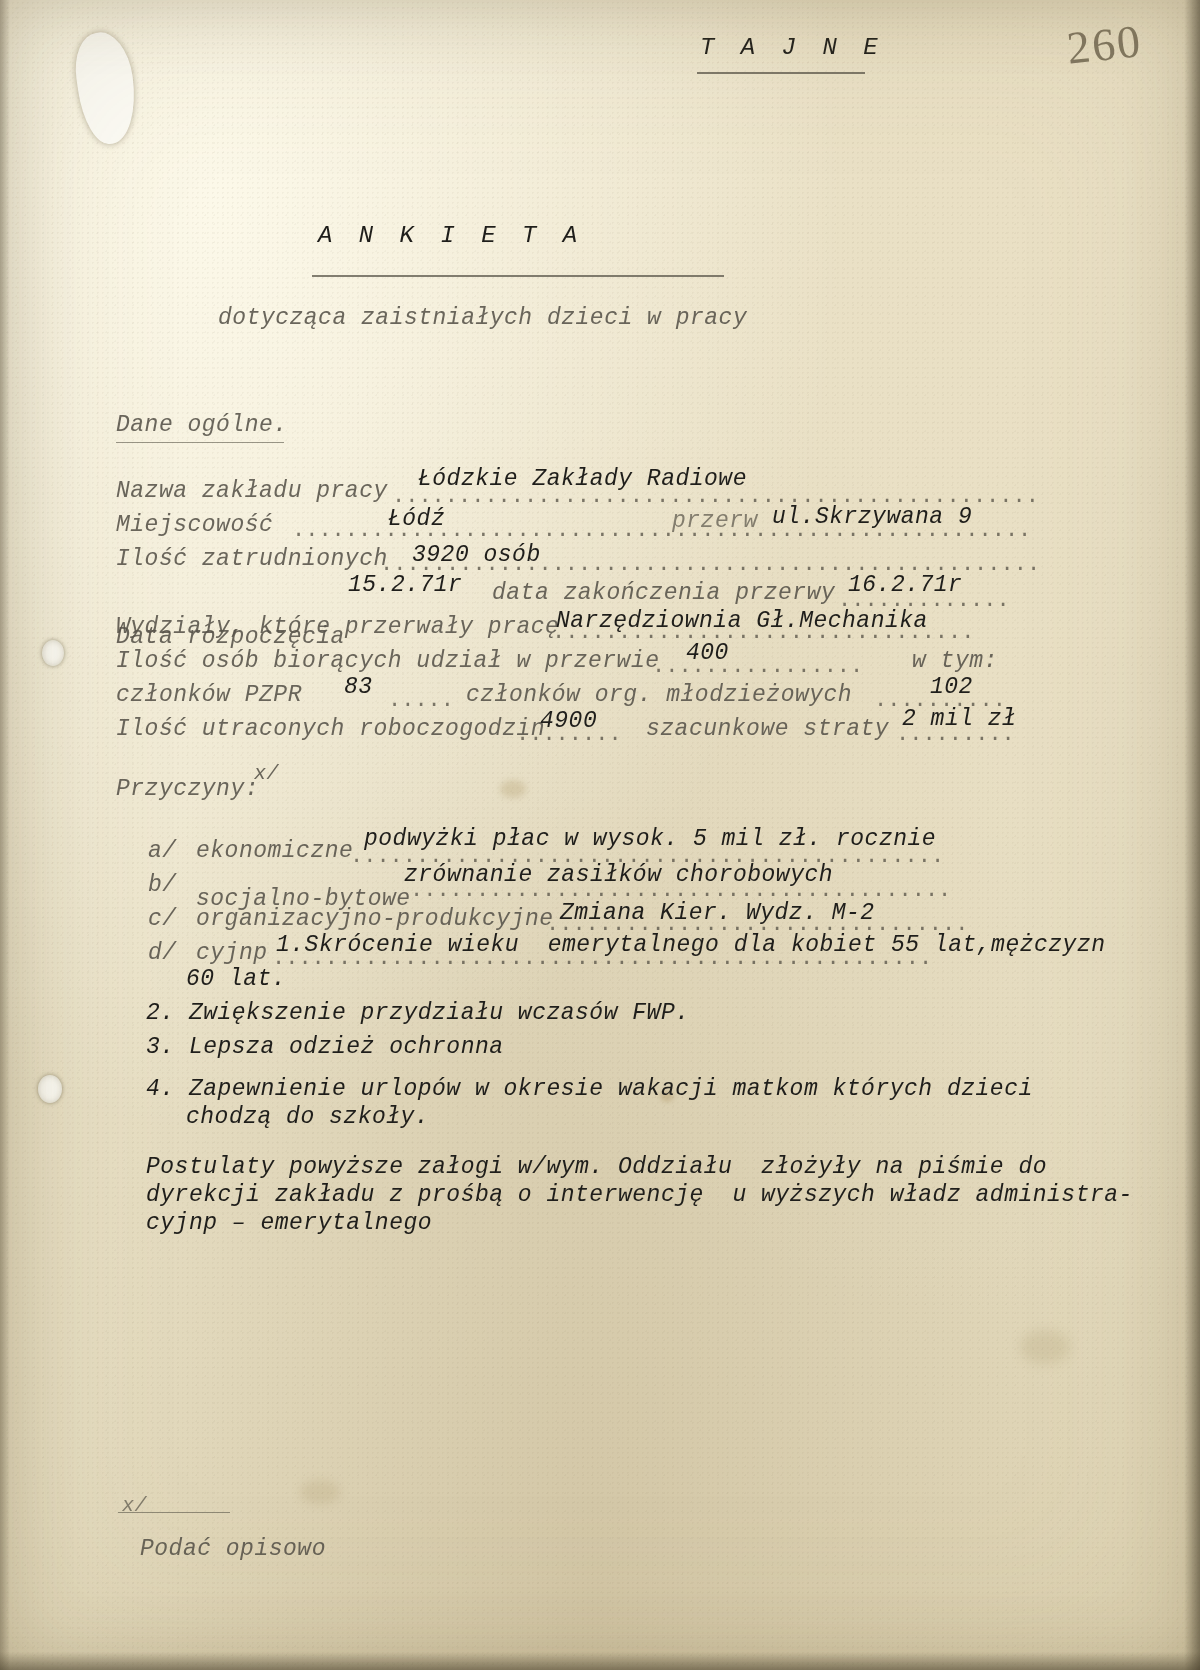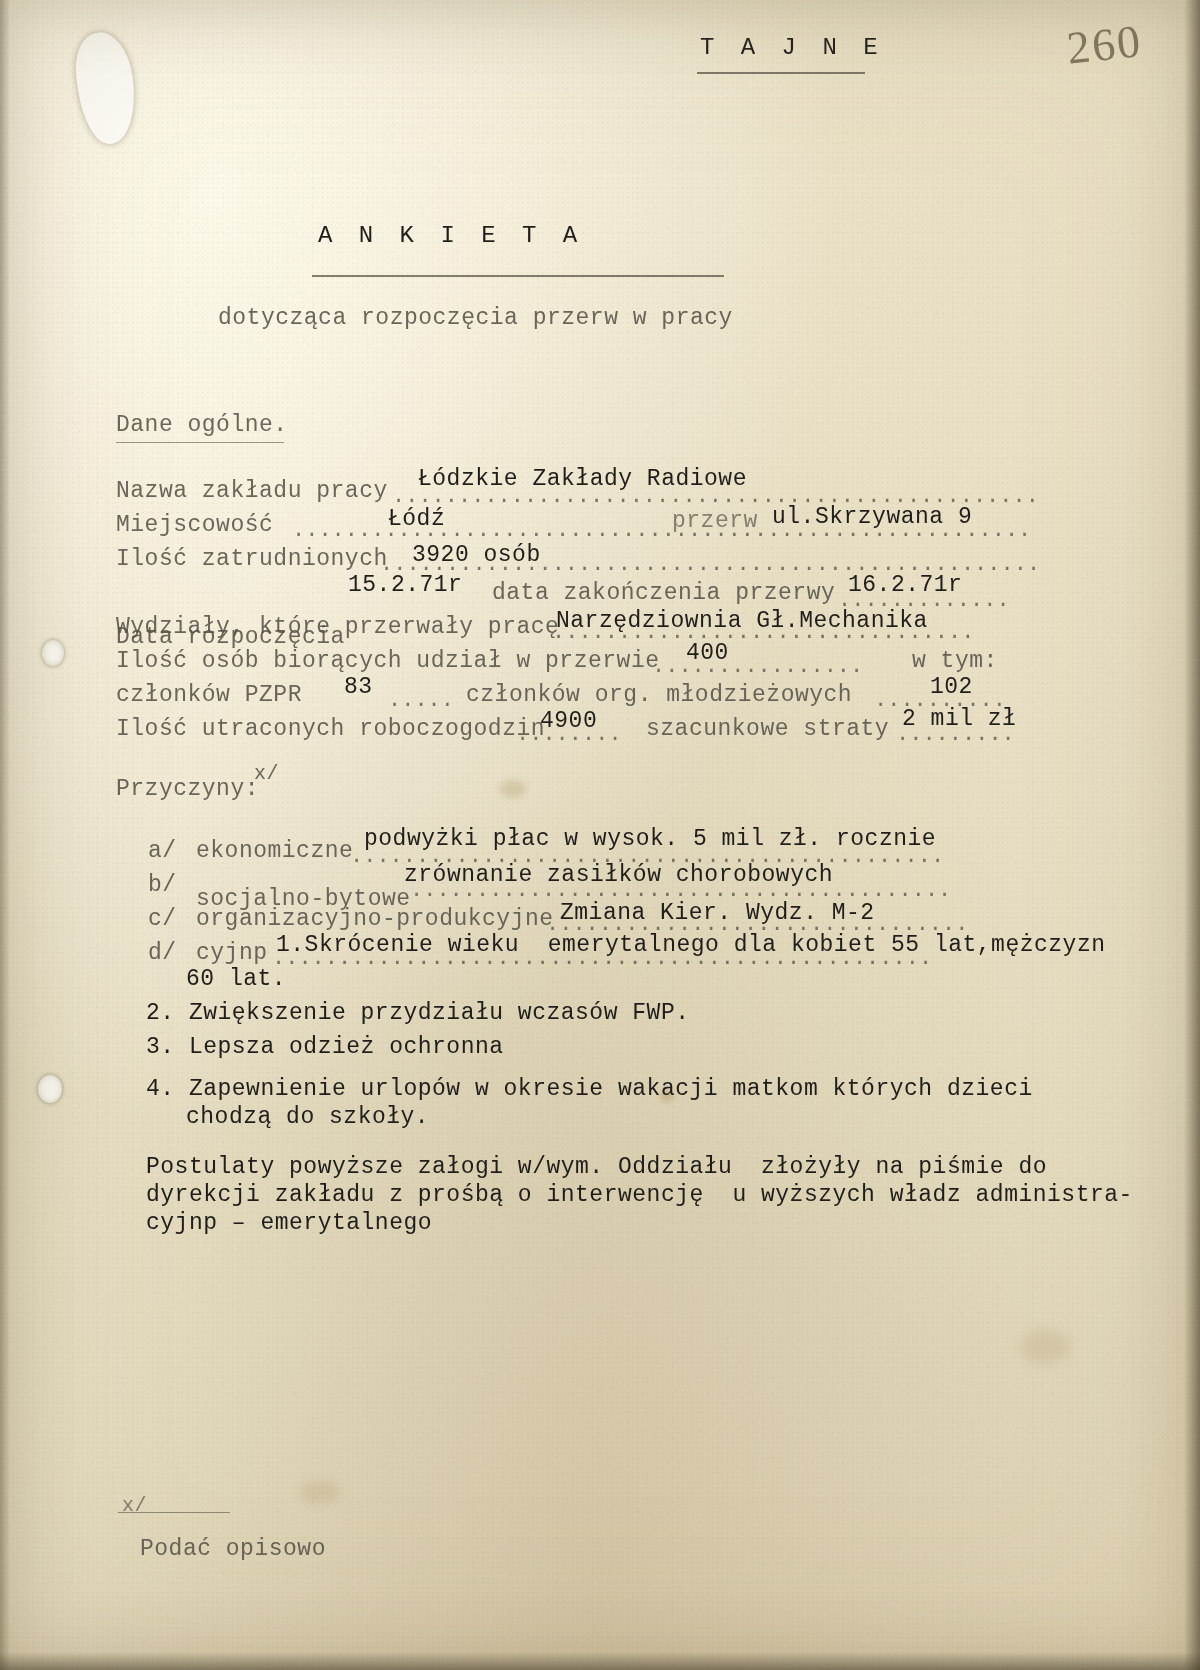--- a/index.html
+++ b/index.html
@@ -79,20 +79,21 @@
     transform: rotate(-8deg);
   }
 
   
   .t {
     position: absolute;
     white-space: pre;
     font-family: "Liberation Mono", "DejaVu Sans Mono", monospace;
     color: #32302b;
     letter-spacing: 0.5px;
+    font-style: italic;
   }
   .faded { color: #57534a; opacity: 0.88; }
   .fainter { color: #6a6558; opacity: 0.8; }
   .dark { color: #1f1e1b; }
   .sp { letter-spacing: 6px; }
   .fs20 { font-size: 20px; }
   .fs23 { font-size: 23px; }
   .fs24 { font-size: 24px; }
 
   .rule {
@@ -149,21 +150,21 @@
   <div class="hole" style="left:38px;top:1075px;width:24px;height:28px;"></div>
 
   <div id="folio">260</div>
 
   <div class="t sp fs24 dark" style="left:700px;top:34px;">T A J N E</div>
   <div class="rule" style="left:697px;top:72px;width:168px;"></div>
 
   <div class="t sp fs24 dark" style="left:318px;top:222px;">A N K I E T A</div>
   <div class="rule" style="left:312px;top:275px;width:412px;"></div>
 
-  <div class="t fs23 faded" style="left:218px;top:305px;">dotycząca rozpoczęcia przerw w pracy</div>
+  <div class="t fs23 faded" style="left:218px;top:305px;">dotycząca zaistniałych dzieci w pracy</div>
 
   <div class="t fs23 faded" style="left:116px;top:412px;">Dane ogólne.</div>
   <div class="rule thin" style="left:116px;top:442px;width:168px;"></div>
 
   <div class="t fs23 faded" style="left:116px;top:478px;">Nazwa zakładu pracy</div>
   <div class="dots" style="left:392px;top:484px;width:650px;">..................................................</div>
   <div class="t fs23 dark" style="left:418px;top:466px;">Łódzkie Zakłady Radiowe</div>
 
   <div class="t fs23 faded" style="left:116px;top:512px;">Miejscowość</div>
   <div class="dots" style="left:292px;top:518px;width:748px;">........................................................</div>

